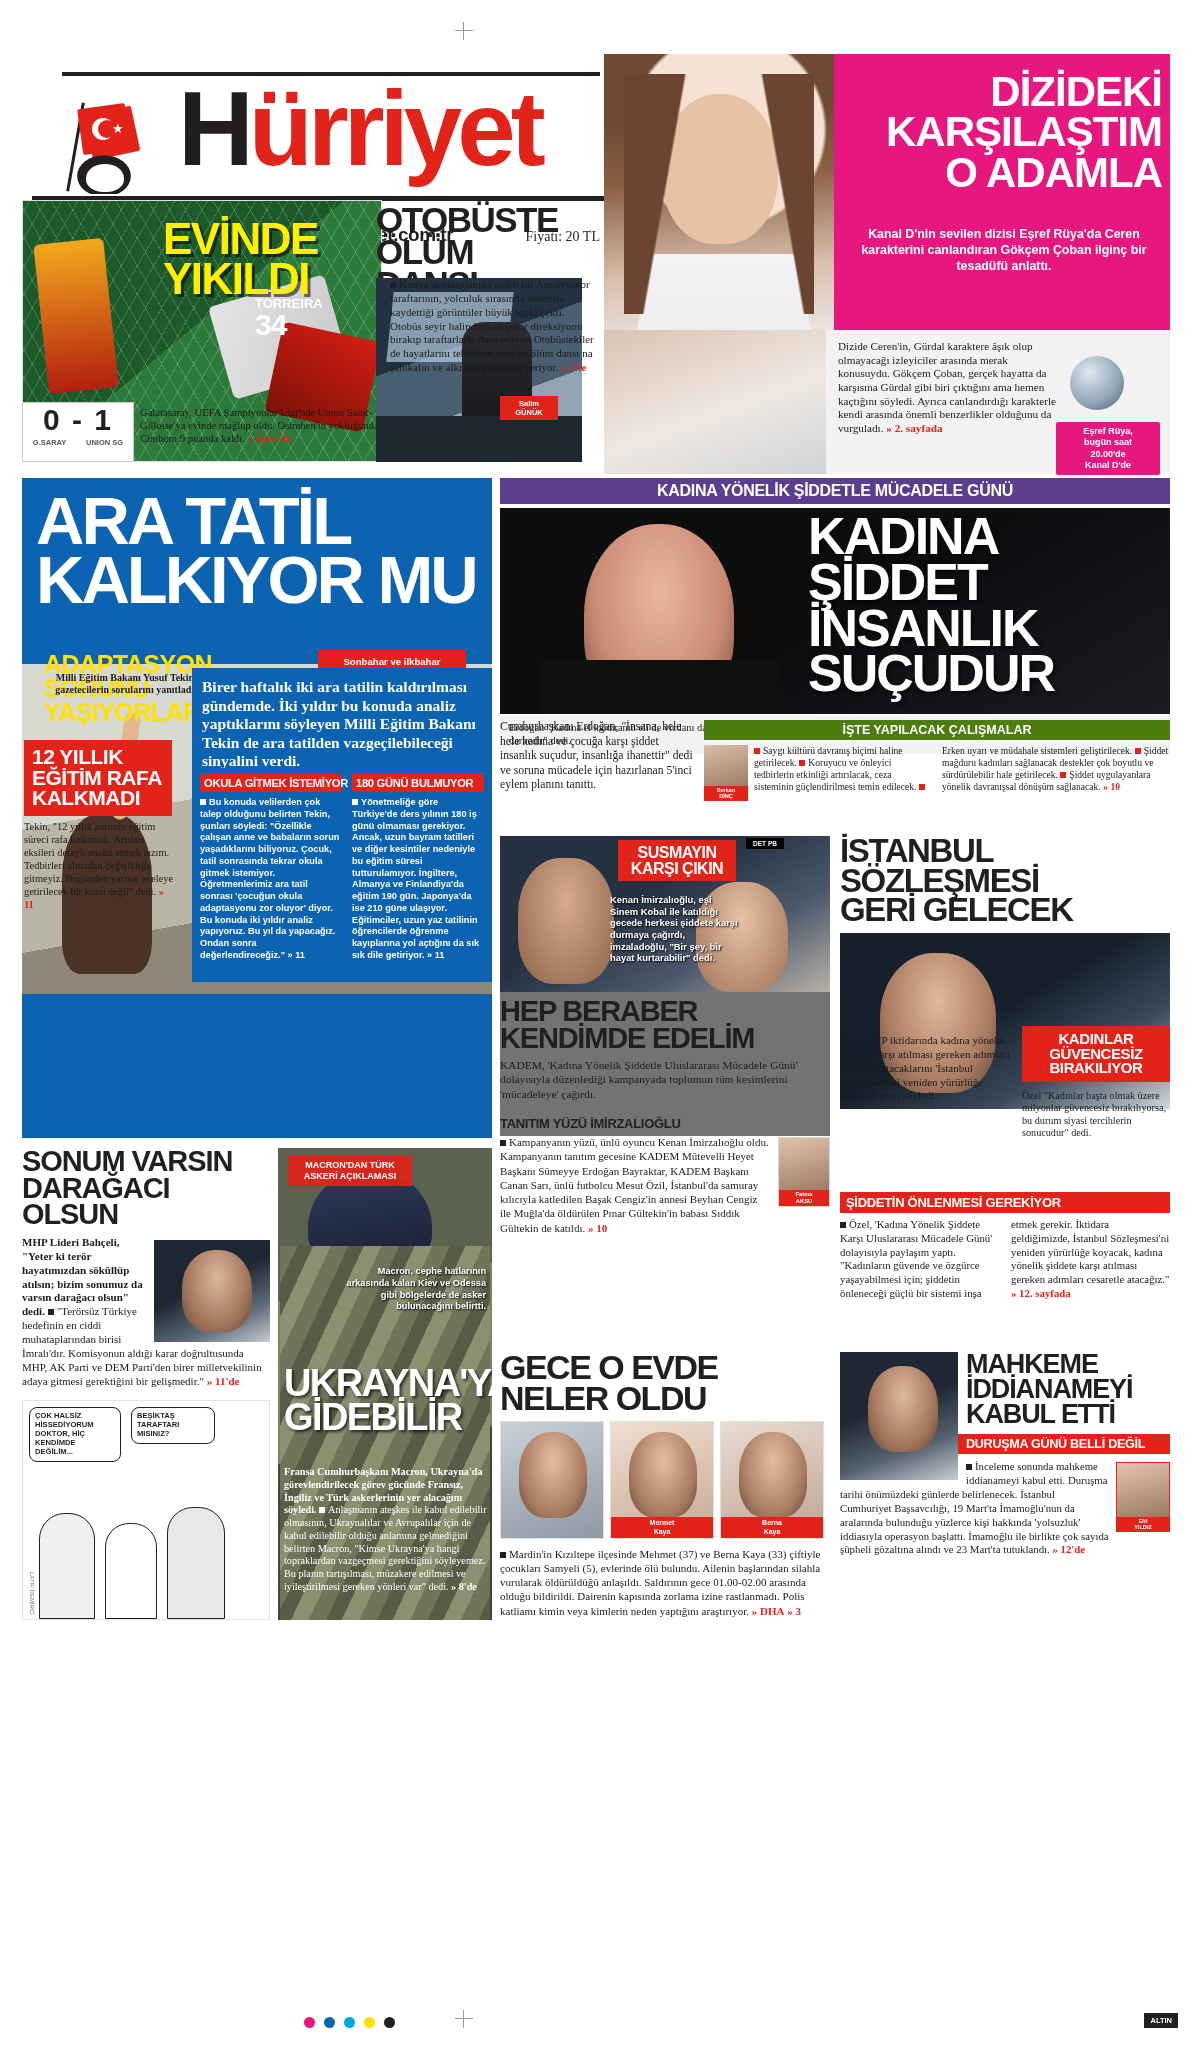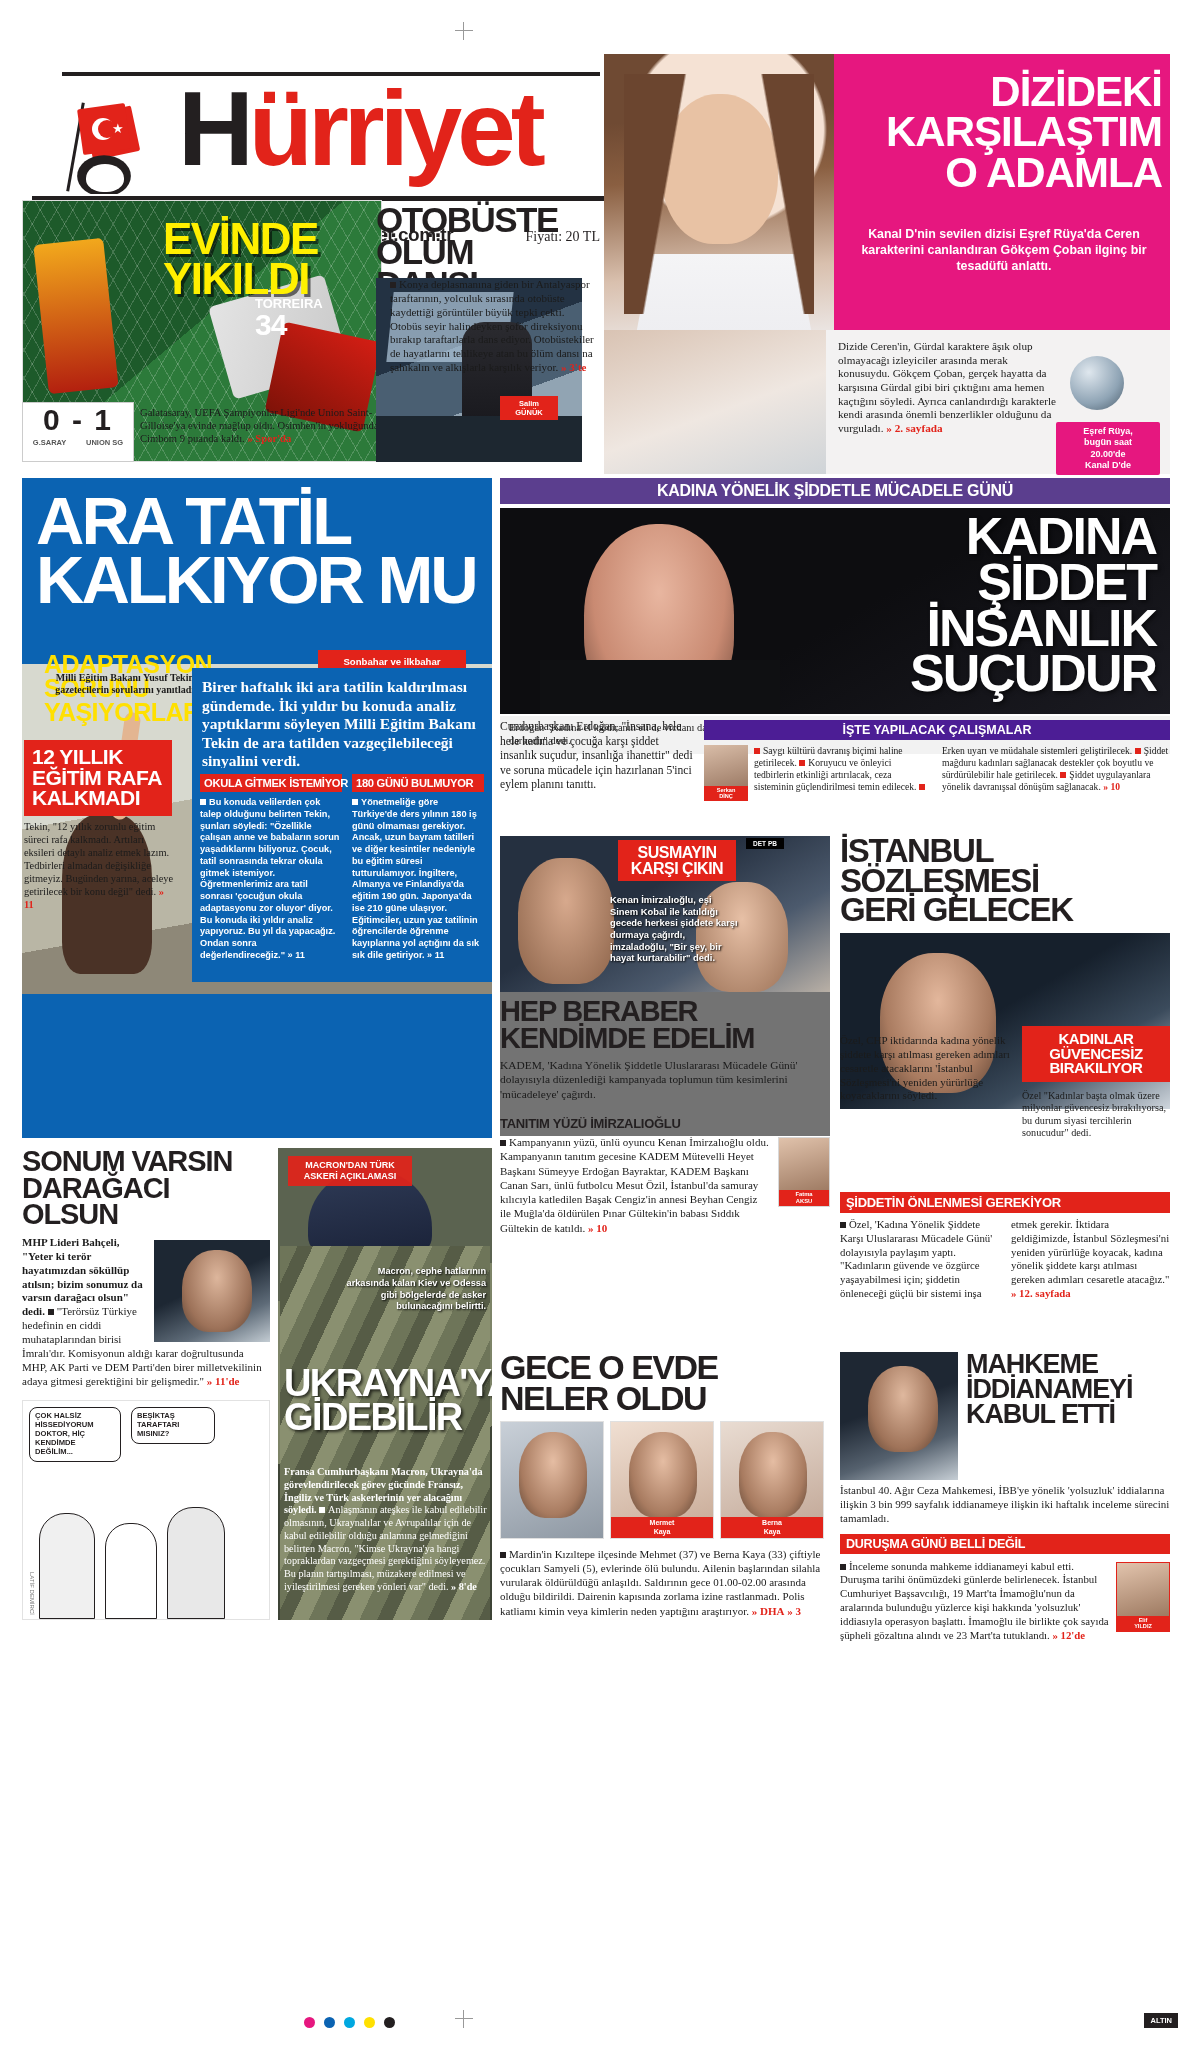--- a/index.html
+++ b/index.html
@@ -261,35 +261,35 @@
   }
   .kadina .kphoto .face{
     position:absolute; left:84px; top:16px; width:150px; height:190px;
     background:radial-gradient(ellipse at 50% 36%, #e8b6a0, #c98a72 62%, #6f4a3c);
     border-radius:48% 48% 40% 40%;
   }
   .kadina .kphoto .suit{
     position:absolute; left:40px; top:152px; width:240px; height:60px; background:#0f1012;
   }
   .kadina-head {
-    position:absolute; left:296px; top:36px; width:360px; text-align:right;
+    position:absolute; left:308px; top:36px; width:360px; text-align:left;
     color:#fff; font-weight:700; font-size:52px; line-height:0.88; letter-spacing:-2px;
     text-shadow:2px 2px 4px rgba(0,0,0,.6);
   }
   .kadina .kcap {
     position:absolute; left:0; top:238px; width:670px; background:#f2f2f2;
     padding:6px 9px; font-family:"Liberation Serif", serif; font-size:10.4px; line-height:1.24; color:#1b1b1b;
   }
   .kadina-lower { position:absolute; left:500px; top:720px; width:670px; height:110px; display:flex; gap:8px; }
   .kadina-lead {
     width:196px; font-family:"Liberation Serif", serif; font-size:11.6px; line-height:1.26; color:#1b1b1b;
   }
   .kadina-works { flex:1; }
   .kadina-works .wh {
-    background:#4c1d95; color:#fff; font-weight:700; font-size:12.5px;
+    background:#4d7c0f; color:#fff; font-weight:700; font-size:12.5px;
     padding:3px 6px; text-align:center; margin-bottom:5px;
   }
   .kadina-works .wb {
     font-family:"Liberation Serif", serif; font-size:9.6px; line-height:1.24; color:#1b1b1b;
     column-count:2; column-gap:10px;
   }
   .bullet-r { display:inline-block; width:6px; height:6px; background:#e2231a; margin-right:3px; }
   .kadina-works .portrait {
     float:left; width:44px; height:56px; margin:0 6px 3px 0;
     background:linear-gradient(165deg,#d9bda8,#8d6a55);
@@ -811,21 +811,20 @@
 
   <div class="mahkeme">
     <div class="mphoto">
         <div class="fc"></div>
       </div>
     <div class="mh">
       <div>MAHKEME</div>
       <div>İDDİANAMEYİ</div>
       <div>KABUL ETTİ</div>
     </div>
-    <div class="mlead">İstanbul 40. Ağır Ceza Mahkemesi, İBB'ye yönelik 'yolsuzluk' iddialarına ilişkin 3 bin 999 sayfalık iddianameye ilişkin iki haftalık inceleme sürecini tamamladı.</div>
     <div class="mband">DURUŞMA GÜNÜ BELLİ DEĞİL</div>
     <div class="mbody">
       <div class="mportrait">
           <span style="white-space: pre-line;">Elif
 YILDIZ</span>
         </div>
       <span class="bullet-b"></span><span>İnceleme sonunda mahkeme iddianameyi kabul etti. Duruşma tarihi önümüzdeki günlerde belirlenecek. İstanbul Cumhuriyet Başsavcılığı, 19 Mart'ta İmamoğlu'nun da aralarında bulunduğu yüzlerce kişi hakkında 'yolsuzluk' iddiasıyla operasyon başlattı. İmamoğlu ile birlikte çok sayıda şüpheli gözaltına alındı ve 23 Mart'ta tutuklandı.</span>
       <b class="pg">» 12'de</b>
     </div>
   </div>

